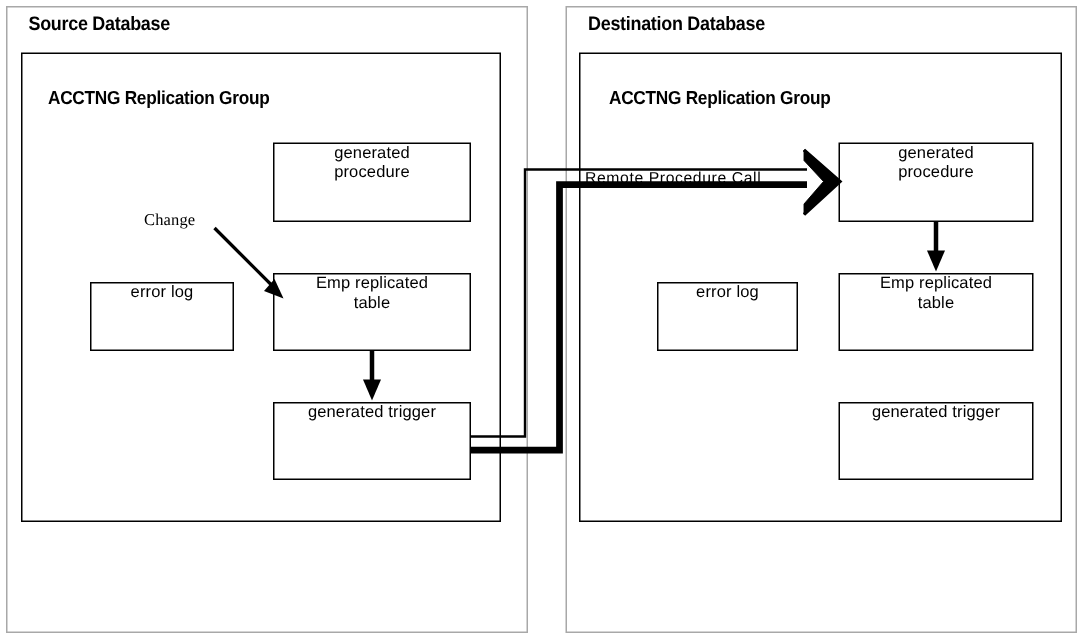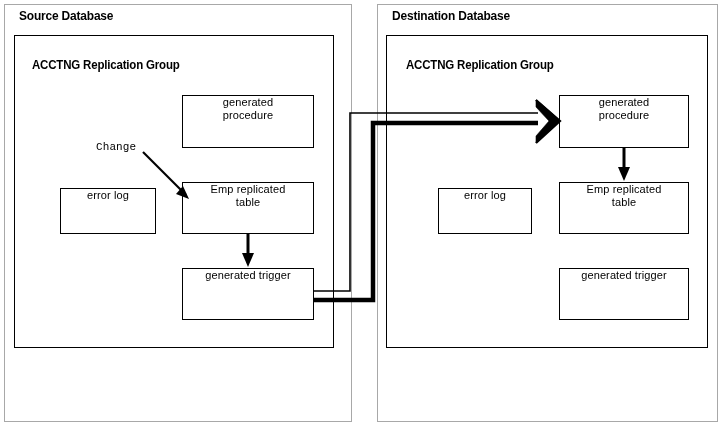--- a/index.html
+++ b/index.html
@@ -58,21 +58,21 @@
     color:#000;
     font-family:"Liberation Sans","DejaVu Sans",sans-serif;
     letter-spacing:0.1px;
   }
   .node span{display:block;}
   .free-label{
     position:absolute;
     font-size:11px;
     color:#000;
     white-space:nowrap;
-    font-family:Liberation Mono, monospace;
+    font-family:Liberation Serif, serif;
     letter-spacing:0.1px;
   }
   .rpc-label{
     position:absolute;
     font-size:10.5px;
     color:#000;
     white-space:nowrap;
     font-family:"Liberation Sans","DejaVu Sans",sans-serif;
     letter-spacing:0.4px;
   }
@@ -143,20 +143,21 @@
     <span>
       <span>Emp replicated</span>
       <span>table</span>
     </span>
   </div>
 
   <div class="node" style="left:559px;top:268px;width:130px;height:52px;">
     <span>generated trigger</span>
   </div>
 
+  <div class="rpc-label" style="left:390px;top:113px;">Remote Procedure  Call</div>
 
   <svg class="overlay" viewBox="0 0 722 428" xmlns="http://www.w3.org/2000/svg">
 
     <g>
       <line x1="143" y1="152" x2="186" y2="195" stroke="#000" stroke-width="2.2"></line>
       <polygon points="189,199 176,194 183,186" fill="#000"></polygon>
     </g>
 
     <g>
       <line x1="248" y1="234" x2="248" y2="258" stroke="#000" stroke-width="3"></line>

